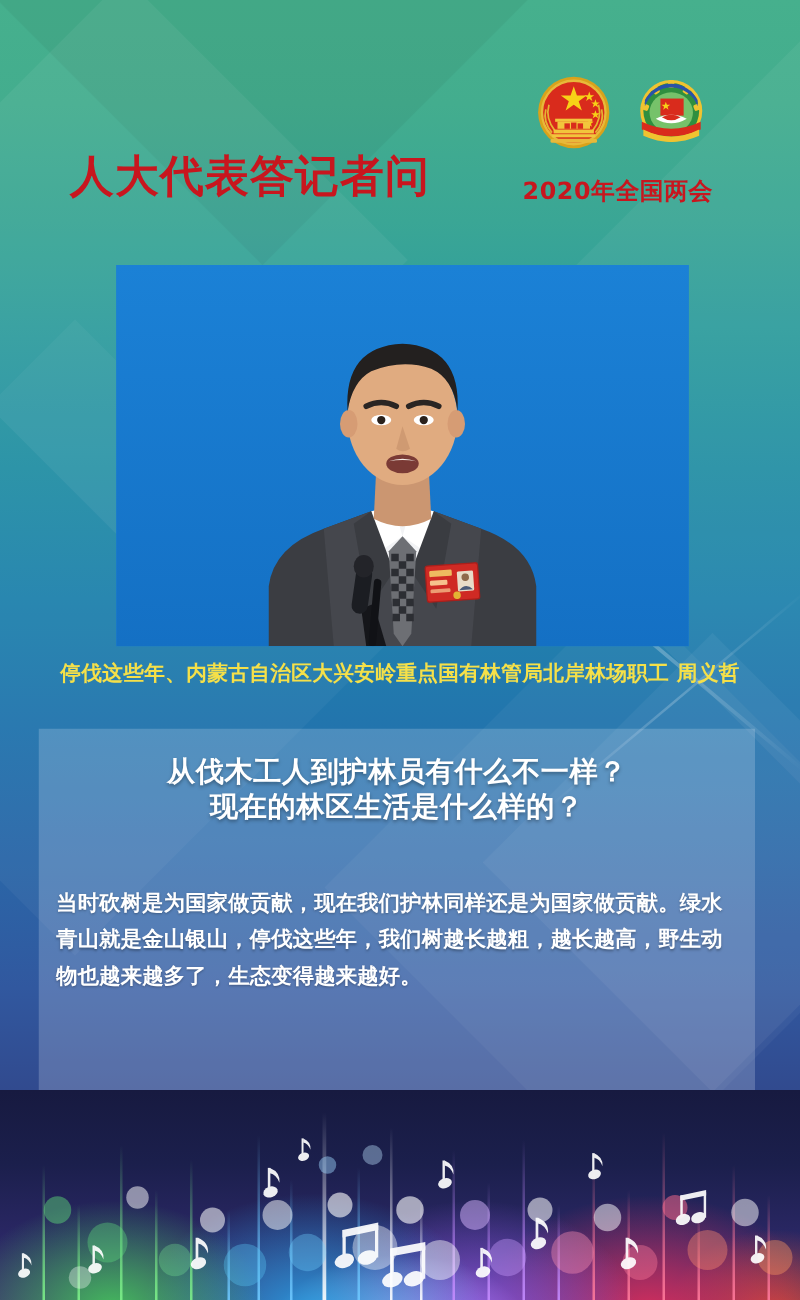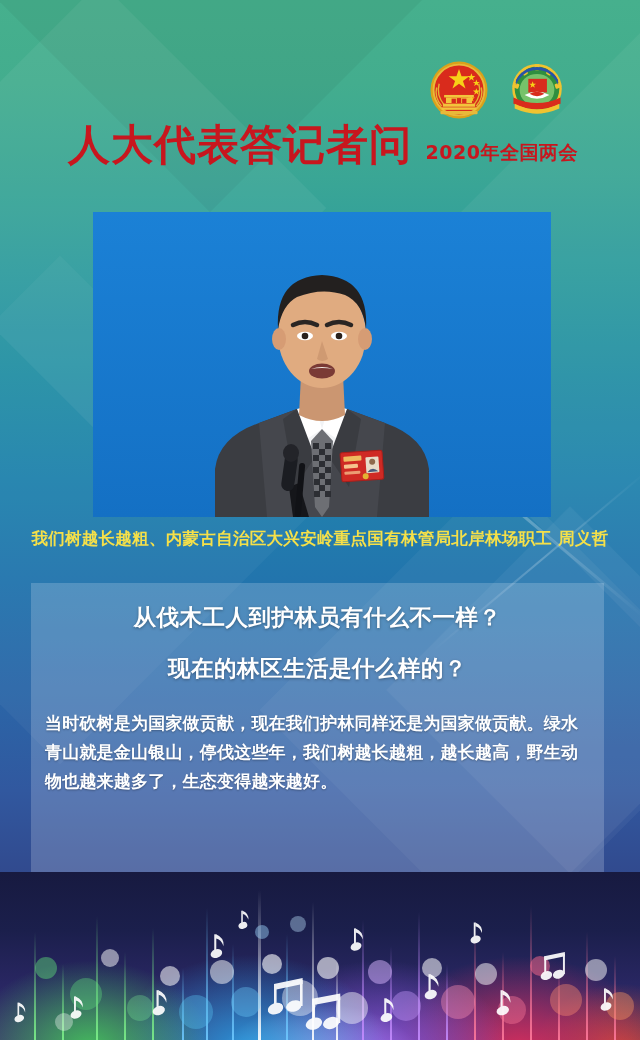--- a/index.html
+++ b/index.html
@@ -71,40 +71,40 @@
   .sheen2 {
     position:absolute; left:400px; top:560px; width:280px; height:2px;
     background:linear-gradient(90deg,rgba(255,255,255,0),rgba(255,255,255,.22),rgba(255,255,255,0));
     transform:rotate(-40deg);
   }
 
   
   .header { position:absolute; left:0; top:0; width:640px; height:200px; }
   .main-title {
     position:absolute;
-    left:68px; top:124px;
-    font-size:42px;
+    left:56px; top:124px;
+    font-size:35px;
     font-weight:bold;
     letter-spacing:1px;
     color:#c8161e;
     line-height:1;
     white-space:nowrap;
-    font-family:Liberation Sans, sans-serif;
+    font-family:Liberation Serif, serif;
   }
   .emblems {
     position:absolute; left:418px; top:58px;
     width:160px; height:64px;
     display:flex; gap:16px; align-items:center; justify-content:center;
   }
   .emblem { width:62px; height:62px; }
   .meeting-label {
     position:absolute;
     left:418px; top:140px;
     width:160px;
-    text-align:right;
+    text-align:left;
     font-size:19px;
     font-weight:bold;
     color:#c8161e;
     letter-spacing:0.5px;
     white-space:nowrap;
   }
 
   
   .photo {
     position:absolute;
@@ -139,21 +139,21 @@
   .q-line {
     text-align:center;
     color:#ffffff;
     font-weight:bold;
     font-size:22.5px;
     letter-spacing:0.5px;
     text-shadow:0 1px 3px rgba(0,0,0,.35);
     white-space:nowrap;
   }
   .q1 { position:absolute; left:0; top:19px; width:573px; }
-  .q2 { position:absolute; left:0; top:70px; width:573px; }
+  .q2 { position:absolute; left:0; top:47px; width:573px; }
   .answer {
     position:absolute;
     left:14px; top:100px;
     width:545px;
     color:#ffffff;
     font-size:17px;
     font-weight:bold;
     line-height:29px;
     letter-spacing:0.2px;
     text-shadow:0 1px 2px rgba(0,0,0,.3);
@@ -334,21 +334,21 @@
 
       <g>
         <path d="M92 230 L96 260 L112 260 L102 226 Z" fill="#15161a"></path>
         <rect x="86" y="196" width="13" height="38" rx="6.5" fill="#1b1d22" transform="rotate(8 92 215)"></rect>
         <ellipse cx="94" cy="196" rx="8" ry="9" fill="#232429"></ellipse>
         <rect x="100" y="206" width="6" height="54" rx="3" fill="#111216" transform="rotate(5 103 233)"></rect>
       </g>
     </svg>
   </div>
 
-  <div class="caption">我们树越长越粗、内蒙古自治区大兴安岭重点国有林管局北岸林场职工 周义哲</div>
+  <div class="caption">停伐这些年、内蒙古自治区大兴安岭重点国有林管局北岸林场职工 周义哲</div>
 
   <div class="panel">
     <div class="q-line q1">从伐木工人到护林员有什么不一样？</div>
     <div class="q-line q2">现在的林区生活是什么样的？</div>
     <div class="answer">
       <p>当时砍树是为国家做贡献，现在我们护林同样还是为国家做贡献。绿水青山就是金山银山，停伐这些年，我们树越长越粗，越长越高，野生动物也越来越多了，生态变得越来越好。</p>
     </div>
   </div>
 
   <div class="music-banner">

